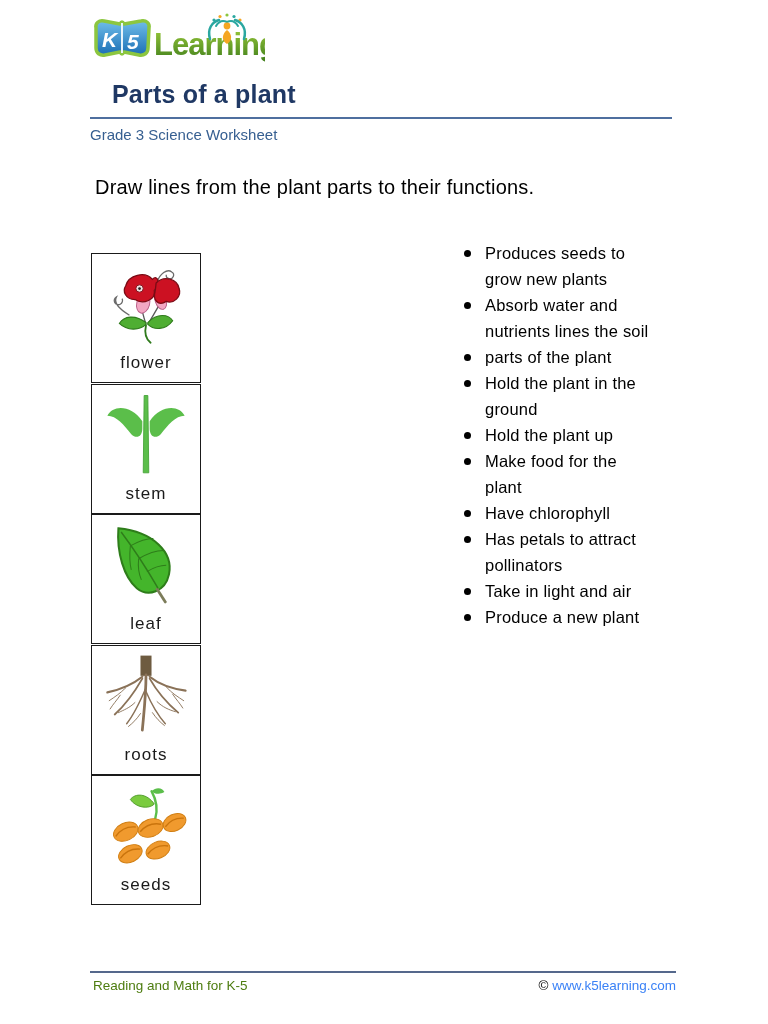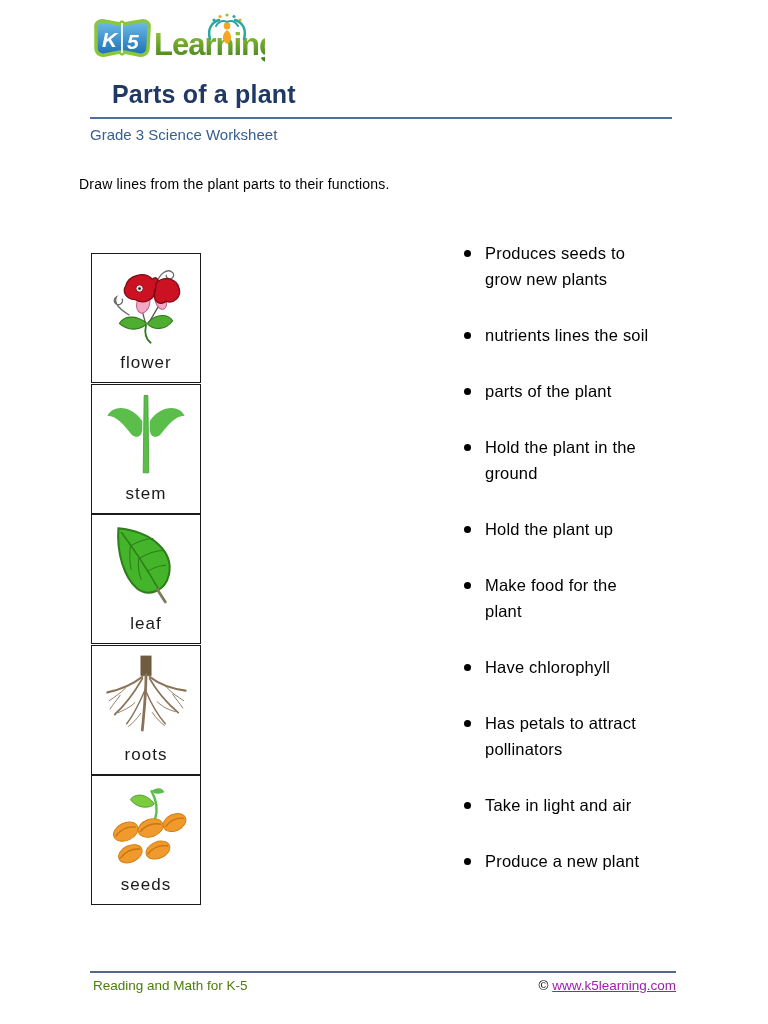--- a/index.html
+++ b/index.html
@@ -23,22 +23,22 @@
   }
   .title-rule {
     position: absolute; left: 90px; top: 117px; width: 582px; height: 0;
     border-top: 2px solid #4F6F9F;
   }
   .subtitle {
     position: absolute; left: 90px; top: 126px;
     font-size: 15px; color: #365F91;
   }
   .instruction {
-    position: absolute; left: 79px; top: 176px;
-    font-size: 14px; color: #000000; letter-spacing: 0.2px;
+    position: absolute; left: 95px; top: 176px;
+    font-size: 20px; color: #000000; letter-spacing: 0.2px;
   }
 
   
   .parts-column { position: absolute; left: 91px; top: 253px; width: 110px; }
   .part-box {
     width: 110px; height: 130px;
     border: 1.5px solid #1a1a1a;
     background: #ffffff;
     display: flex; flex-direction: column; align-items: center;
   }
@@ -47,21 +47,21 @@
   .part-art svg { width: 94px; height: 92px; }
   .part-label {
     flex: 0 0 auto;
     font-size: 17px; color: #1a1a1a; letter-spacing: 1px;
     padding-bottom: 9px;
   }
 
   
   .functions-list {
     position: absolute; left: 464px; top: 240px; width: 230px;
-    display: flex; flex-direction: column; gap: 30px;
+    display: flex; flex-direction: column; 
   }
   .fn-item { display: flex; }
   .fn-bullet {
     flex: 0 0 auto;
     width: 7px; height: 7px; border-radius: 50%;
     background: #000000; margin-top: 10px; margin-right: 14px;
   }
   .fn-text { font-size: 16.5px; line-height: 26px; color: #000000; letter-spacing: 0.2px; }
   .fn-line { display: block; }
 
@@ -71,21 +71,21 @@
     border-top: 2px solid #55688C;
   }
   .footer-left {
     position: absolute; left: 93px; top: 978px;
     font-size: 13.5px; color: #4d7c0f;
   }
   .footer-right {
     position: absolute; right: 92px; top: 978px;
     font-size: 13.5px; color: #000000;
   }
-  .footer-link { color: #a21caf; text-decoration: underline; cursor: pointer; }
+  .footer-link { color: #3b82f6; cursor: pointer; }
 </style>
 </head>
 <body>
 
 <div class="page">
 
   <div class="logo">
     <svg viewBox="0 0 175 52">
       <defs>
         <linearGradient id="lgGreen" x1="0" y1="0" x2="0" y2="1">
@@ -250,20 +250,21 @@
       <span class="fn-bullet"></span>
       <span class="fn-text">
         <span class="fn-line">Produces seeds to</span>
         <span class="fn-line">grow new plants</span>
       </span>
     </div>
 
     <div class="fn-item">
       <span class="fn-bullet"></span>
       <span class="fn-text">
+        <span class="fn-line">Absorb water and</span>
         <span class="fn-line">nutrients lines the soil</span>
       </span>
     </div>
 
     <div class="fn-item">
       <span class="fn-bullet"></span>
       <span class="fn-text">
         <span class="fn-line">parts of the plant</span>
       </span>
     </div>

